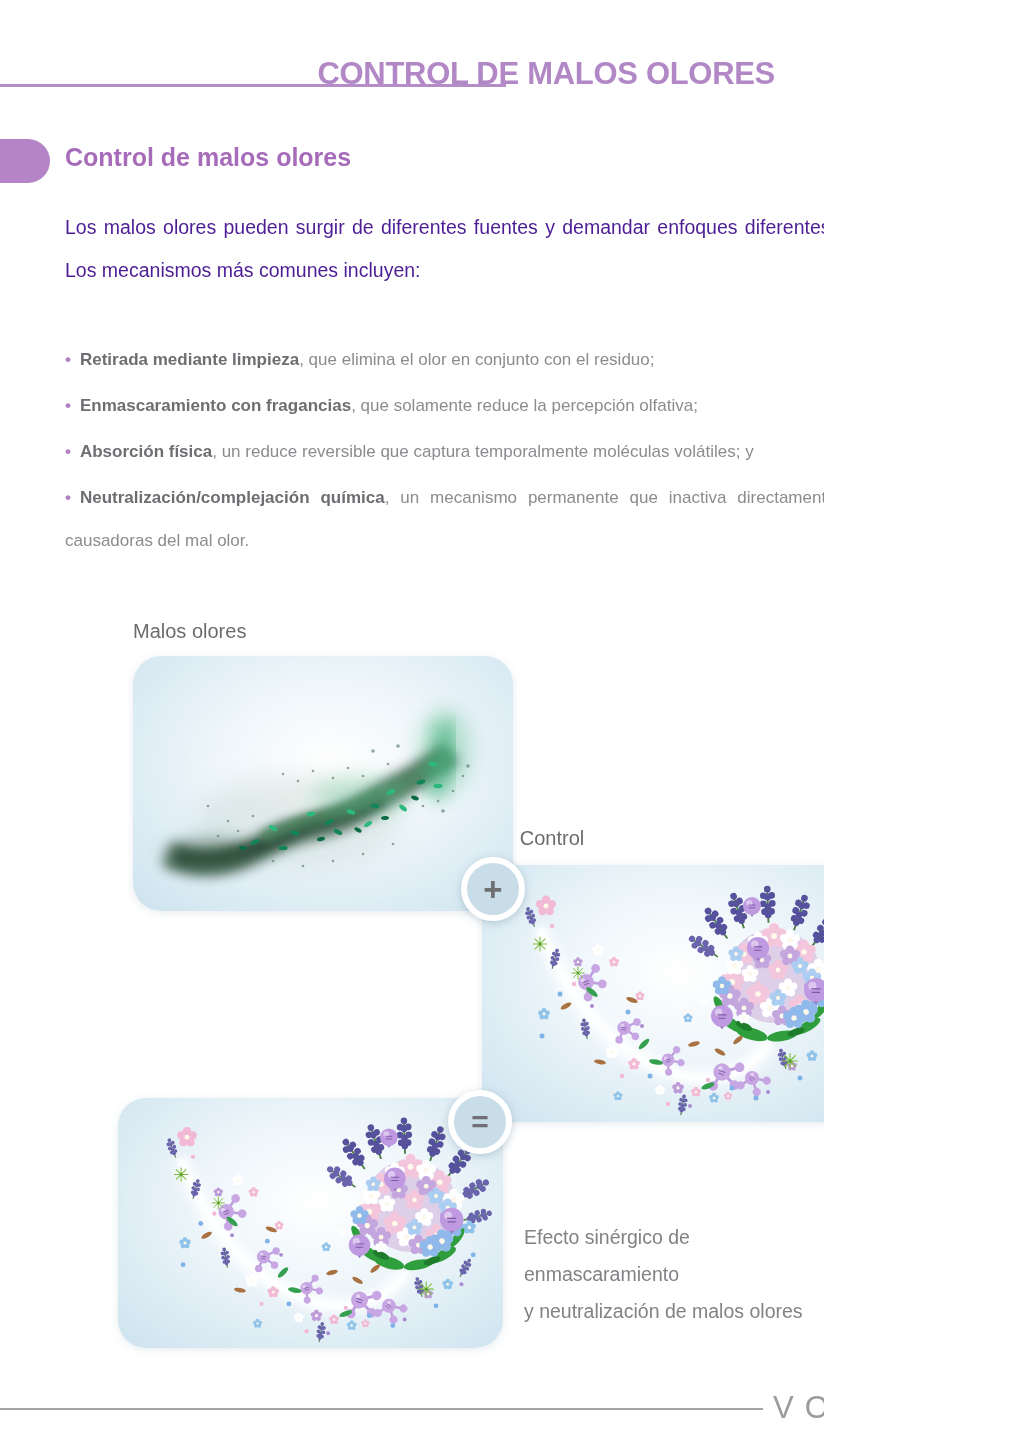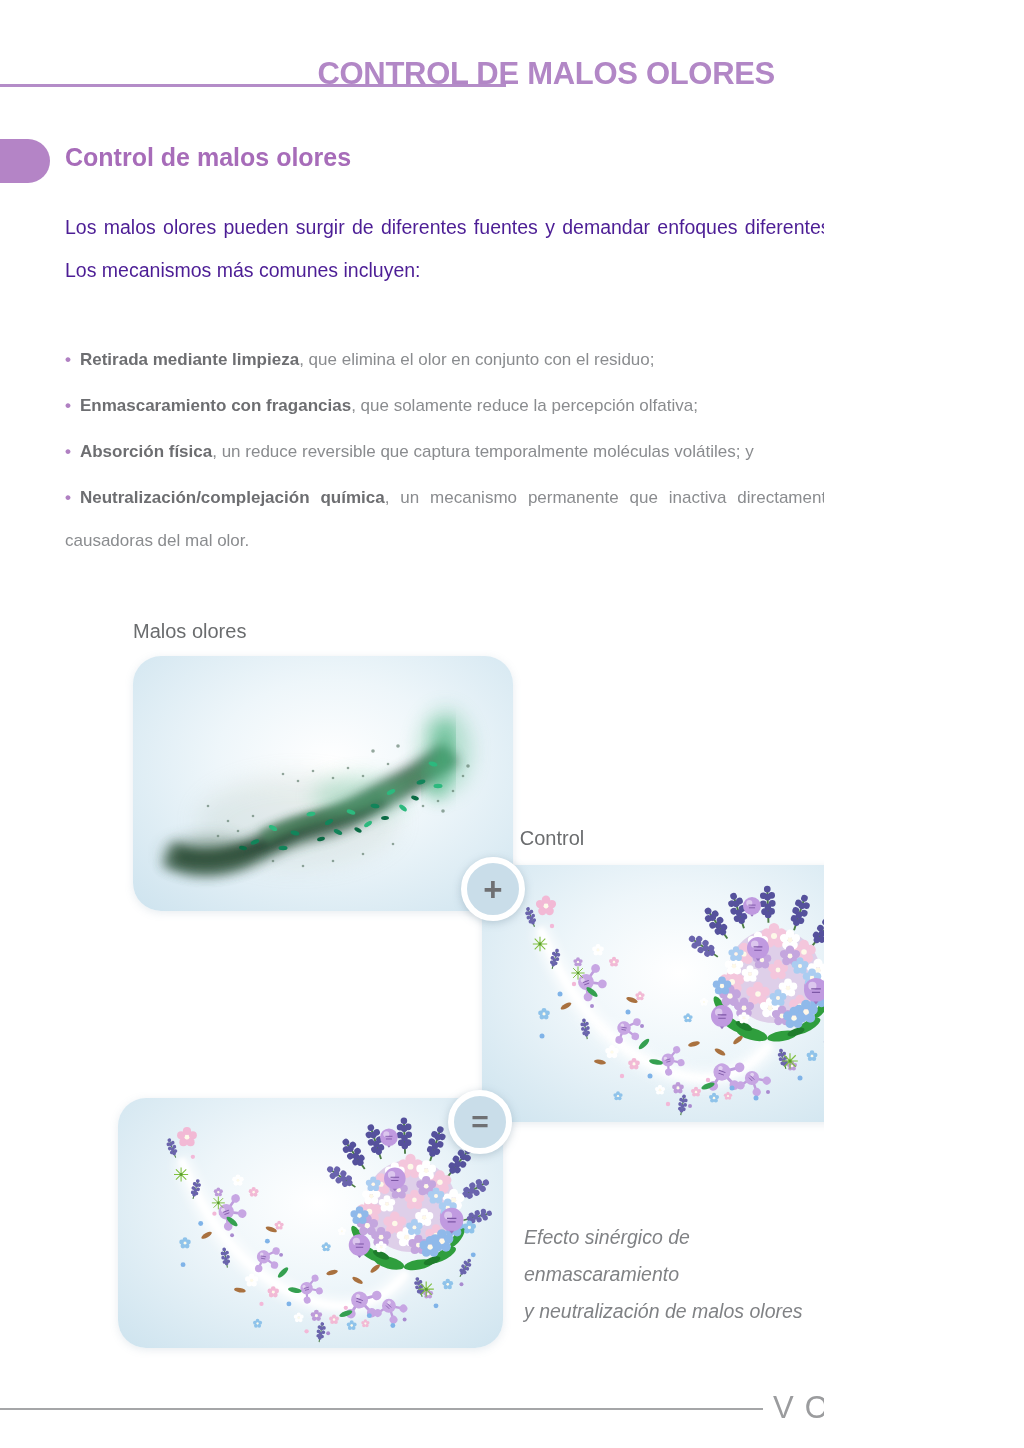--- a/index.html
+++ b/index.html
@@ -36,21 +36,21 @@
   .card-3{left:118px;top:1098px;width:385px;height:250px;z-index:3;}
   .card svg{display:block;width:100%;height:100%;}
 
   .op-circle{position:absolute;width:52px;height:52px;border-radius:50%;background:#c9dde9;
         border:6px solid #ffffff;box-shadow:0 2px 8px rgba(100,130,150,0.35);z-index:6;
         display:flex;align-items:center;justify-content:center;
         font-size:33px;font-weight:700;color:#6f7073;line-height:1;}
   .circle-plus{left:461px;top:857px;}
   .circle-equals{left:448px;top:1090px;font-size:30px;}
 
-  .caption{position:absolute;left:524px;top:1219px;margin:0;font-size:19.5px;line-height:37px;color:#808285;font-style:italic;}
+  .caption{position:absolute;left:524px;top:1219px;margin:0;font-size:19.5px;line-height:37px;color:#808285;}
 
   
   .footer-rule{position:absolute;left:0;top:1408px;width:763px;height:2px;background:#a5a6a8;}
   .footer-brand{position:absolute;left:773px;top:1390px;margin:0;font-size:31px;font-weight:400;
         letter-spacing:11px;color:#9b9c9e;white-space:nowrap;}
 
   .defs-holder{position:absolute;width:0;height:0;overflow:hidden;}
 </style>
 </head>
 <body>

